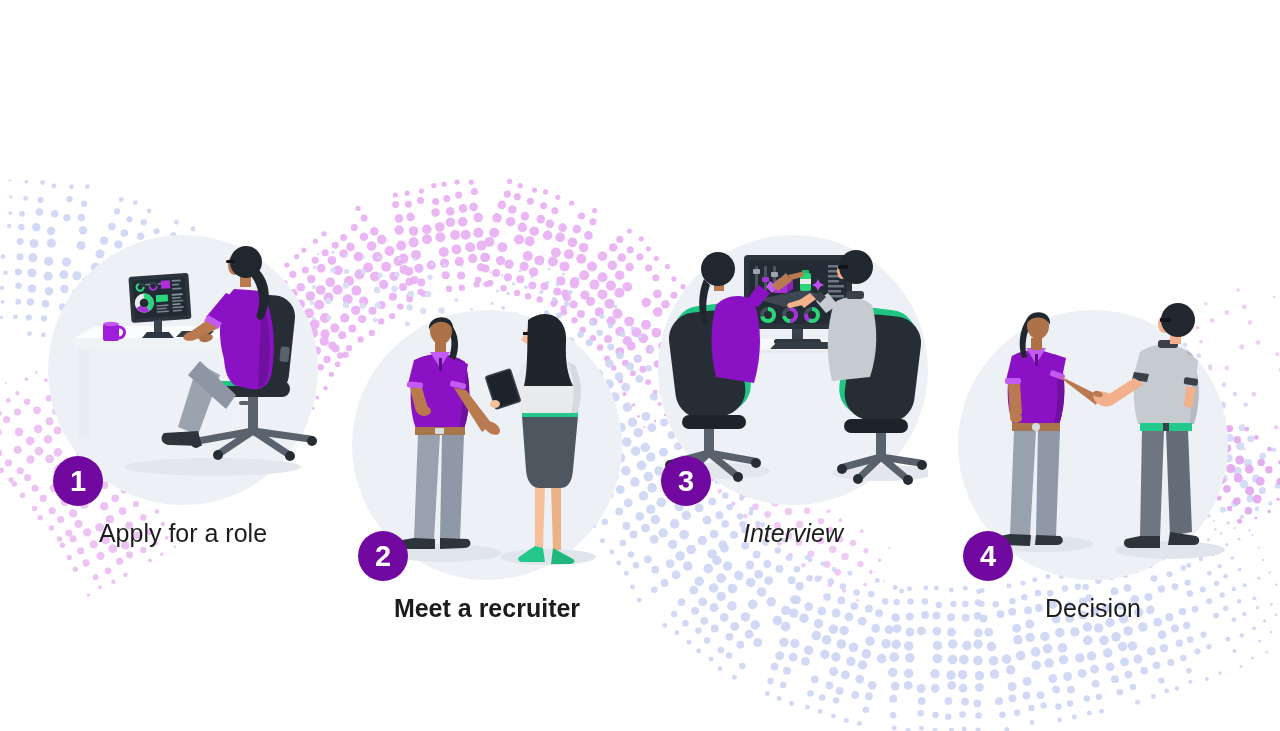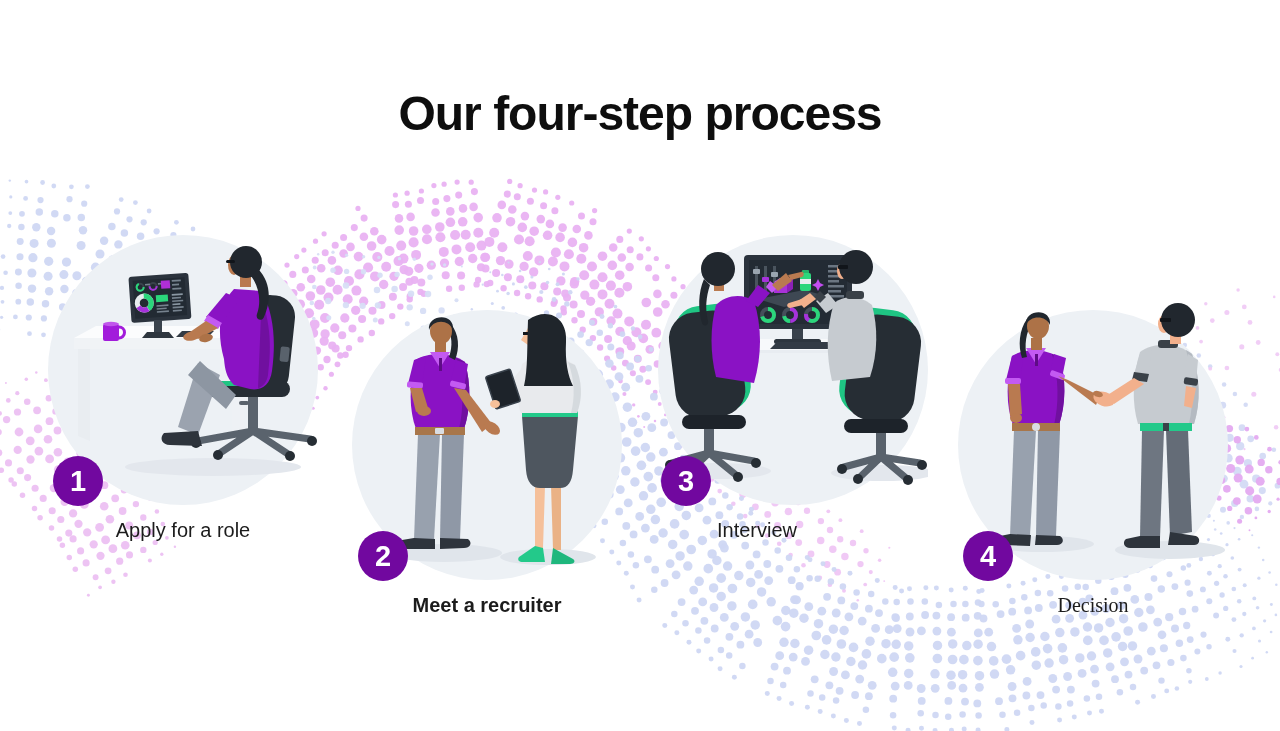--- a/index.html
+++ b/index.html
@@ -5,24 +5,24 @@
   html,body{margin:0;padding:0;background:#fff;}
   body{font-family:"Liberation Sans","DejaVu Sans",sans-serif;}
   .canvas{position:relative;width:1280px;height:731px;overflow:hidden;background:#fff;}
   #dots{position:absolute;left:0;top:0;pointer-events:none;}
   .title{position:absolute;top:54px;left:0;width:100%;text-align:center;
          font-size:48px;font-weight:700;letter-spacing:-1px;color:var(--title-color,#0e0e0e);}
   .illus{position:absolute;}
   .badge{position:absolute;width:50px;height:50px;border-radius:50%;
          background:var(--badge-purple,#71089f);color:#fff;display:flex;
          align-items:center;justify-content:center;font-size:29px;font-weight:700;}
-  .step-label{position:absolute;width:270px;text-align:center;font-size:20px;
+  .step-label{position:absolute;width:270px;text-align:center;font-size:25px;
               color:var(--label-color,#1c1c1c);}
   .b1{left:53px;top:456px;} .b2{left:358px;top:531px;} .b3{left:661px;top:456px;} .b4{left:963px;top:531px;}
-  .l1{left:48px;top:519px;} .l2{left:352px;top:594px;font-weight:bold;} .l3{left:622px;top:519px;} .l4{left:958px;top:594px;font-family:Liberation Serif, serif;}
+  .l1{left:48px;top:519px;} .l2{left:352px;top:594px;font-weight:bold;} .l3{left:658px;top:519px;font-style:italic;} .l4{left:958px;top:594px;}
   .i1{left:48px;top:215px;} .i2{left:352px;top:290px;} .i3{left:658px;top:215px;} .i4{left:958px;top:290px;}
 </style>
 </head>
 <body>
 
 <div class="canvas">
 
   <svg id="dots" width="1280" height="731" viewBox="0 0 1280 731">
       <circle cx="-5.8" cy="212.1" r="0.94" fill="#cfd7f3" opacity="0.95"></circle>
       <circle cx="-5.9" cy="225.7" r="1.05" fill="#cfd7f3" opacity="0.95"></circle>
@@ -1643,21 +1643,20 @@
       <circle cx="1253.8" cy="394.3" r="2.53" fill="#f0cbf5" opacity="0.95"></circle>
       <circle cx="1308.8" cy="401.3" r="1.30" fill="#f0cbf5" opacity="0.95"></circle>
       <circle cx="1291.8" cy="404.6" r="1.95" fill="#f0cbf5" opacity="0.95"></circle>
       <circle cx="1223.5" cy="417.3" r="1.89" fill="#f0cbf5" opacity="0.95"></circle>
       <circle cx="1310.9" cy="421.7" r="1.22" fill="#f0cbf5" opacity="0.95"></circle>
       <circle cx="1276.1" cy="427.3" r="2.24" fill="#f0cbf5" opacity="0.95"></circle>
       <circle cx="1225.2" cy="434.5" r="1.77" fill="#f0cbf5" opacity="0.95"></circle>
       <circle cx="1244.5" cy="449.2" r="1.08" fill="#f0cbf5" opacity="0.95"></circle>
     </svg>
 
-  <h1 class="title">Our four-step process</h1>
 
   <div>
     <svg class="illus i1" width="270" height="290" viewBox="0 -20 270 290">
       <circle cx="135" cy="135" r="135" fill="#edf1f5"></circle>
       <ellipse cx="165" cy="232" rx="88" ry="9" fill="#e3e7ed"></ellipse>
       <g>
         <polygon points="26,103 200,103 222,91 48,91" fill="#fbfcfd"></polygon>
         <rect x="26" y="103" width="174" height="11" fill="#f0f3f6"></rect>
         <polygon points="30,114 42,114 42,206 30,201" fill="#e9edf1"></polygon>
         <polygon points="184,114 196,114 196,212 184,208" fill="#eef1f5"></polygon>

